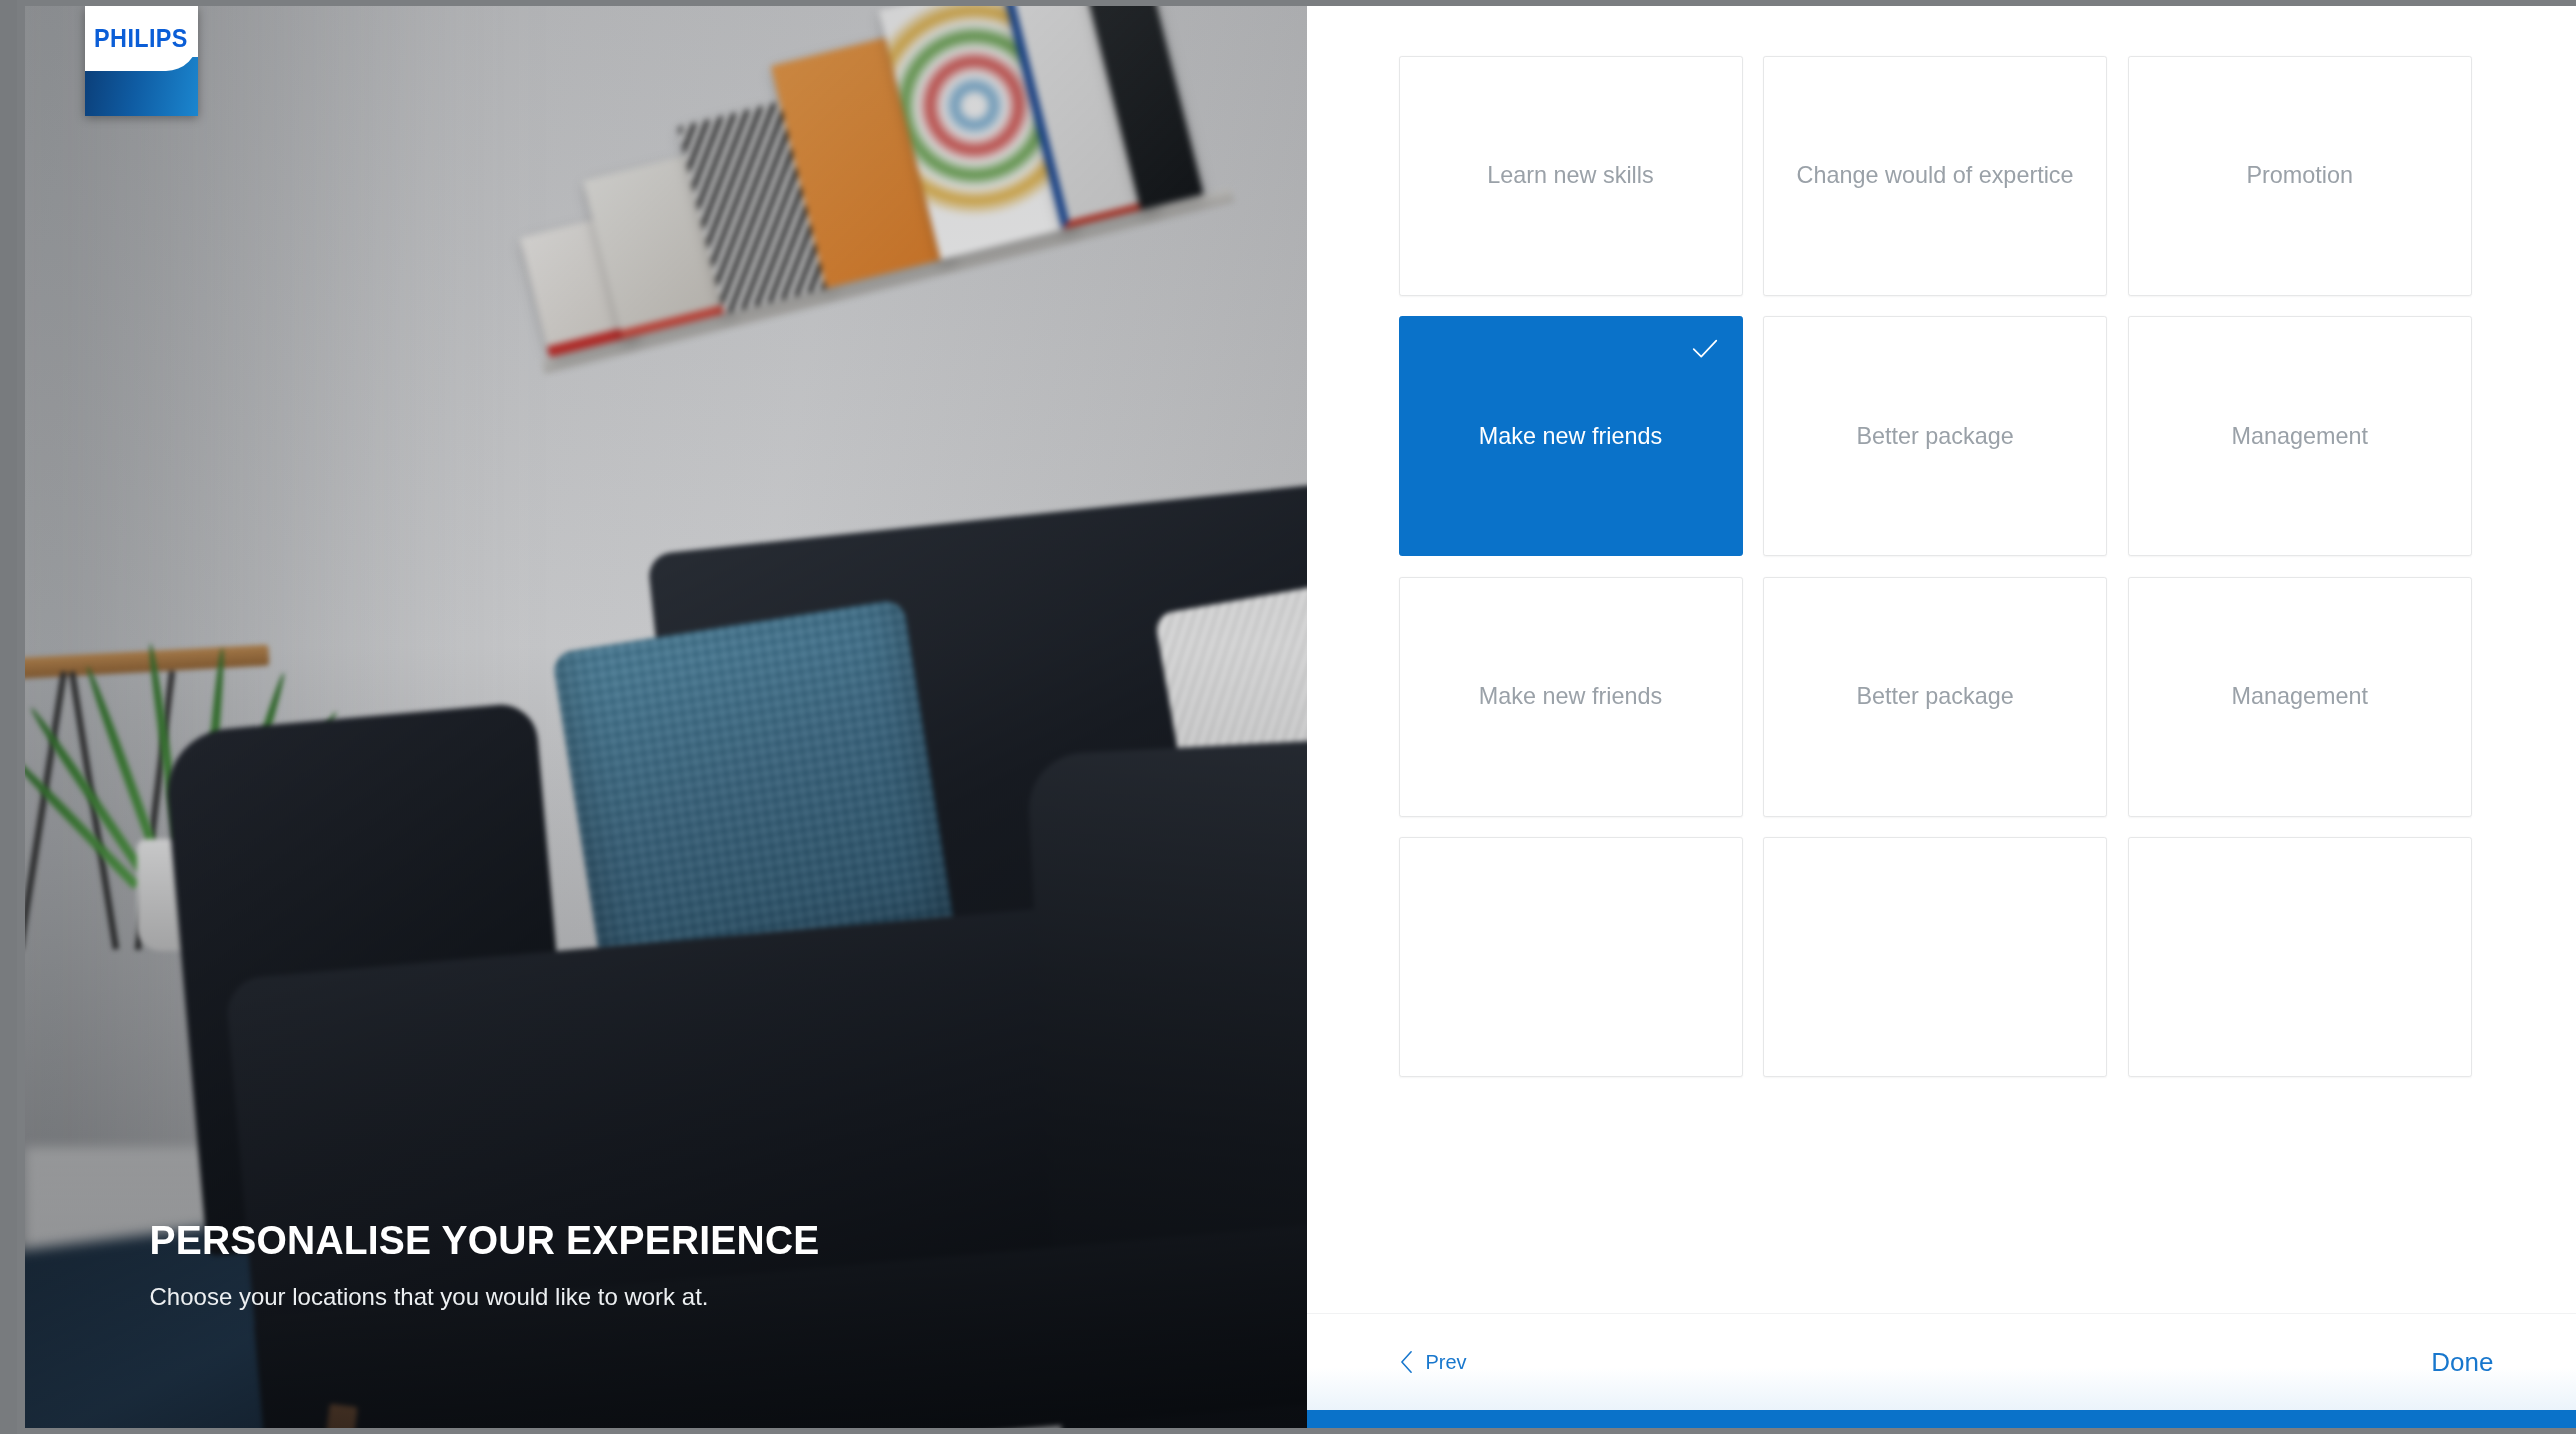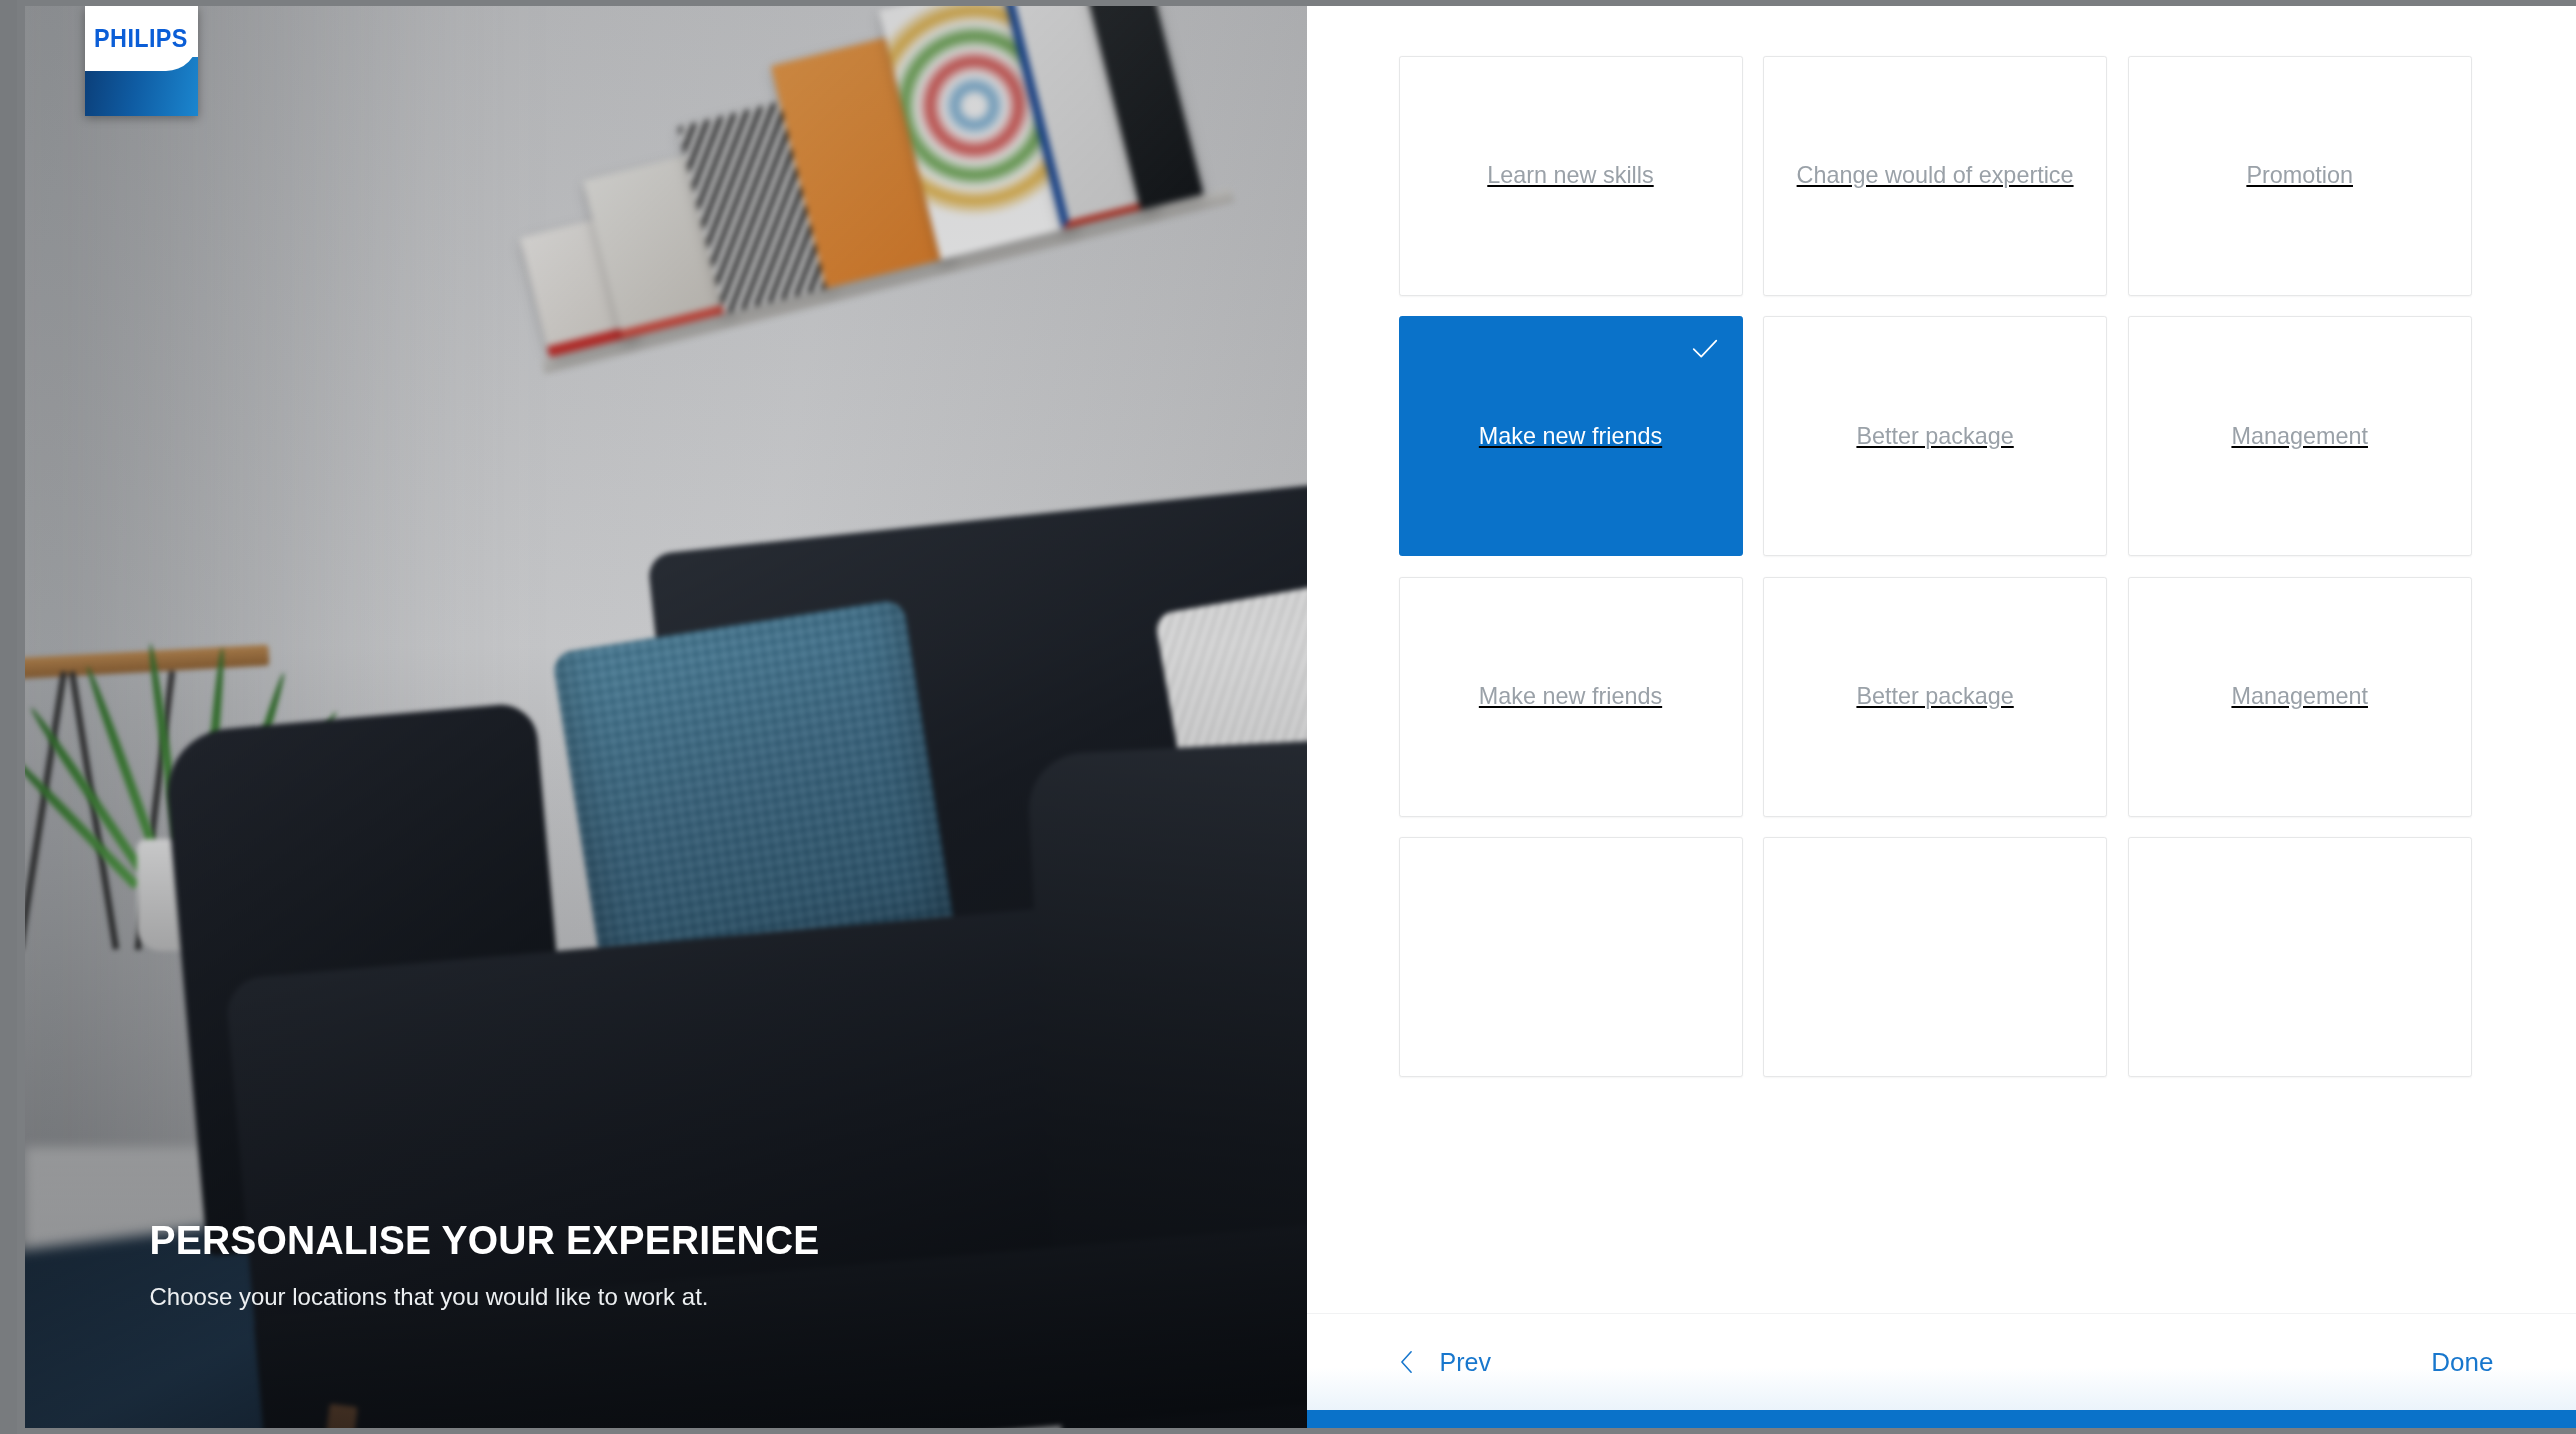--- a/index.html
+++ b/index.html
@@ -342,21 +342,20 @@
     border: 0.9px solid #e6e7e8;
     border-radius: 2.8px;
     background: #ffffff;
     box-shadow: 0 0.9px 1.9px rgba(0,0,0,.045);
     display: flex;
     align-items: center;
     justify-content: center;
     position: relative;
     box-sizing: border-box;
     cursor: pointer;
-    text-decoration: underline;
   }
   .card-label {
     color: #9aa1a8;
     font-size: 23.4px;
     text-align: center;
     line-height: 1.42;
     padding: 0 22.5px;
     font-weight: 400;
   }
   .card.selected {
@@ -395,23 +394,23 @@
     position: absolute;
     left: 92px; right: 92px; top: 0;
     height: 97px;
     display: flex;
     align-items: center;
     justify-content: space-between;
   }
   .prev-btn {
     display: flex;
     align-items: center;
-    gap: 26px;
+    gap: 12px;
     color: #1877cd;
-    font-size: 25px;
+    font-size: 20px;
     cursor: pointer;
     user-select: none;
   }
   .chev {
     width: 15px;
     height: 24px;
     flex: none;
   }
   .done-btn {
     color: #1877cd;

